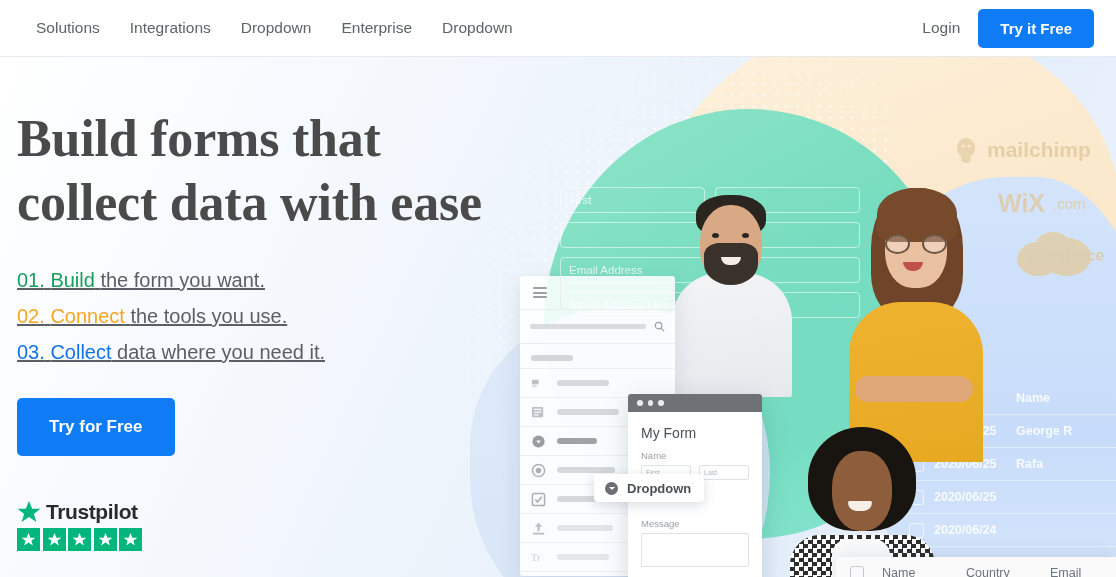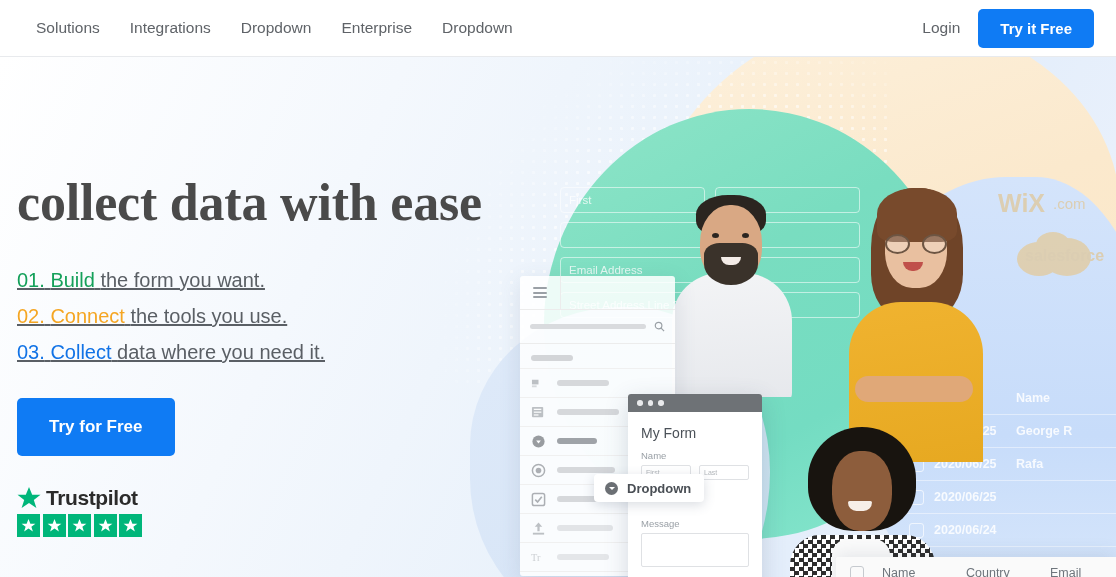--- a/index.html
+++ b/index.html
@@ -362,21 +362,21 @@
   .s-blue { color: #1273e6; }
   .cta-btn {
     margin-top: 28px;
     display: inline-block;
     background: #0f7bf4; color: #fff;
     font-size: 17px; font-weight: bold;
     padding: 0 32px; height: 58px; line-height: 58px;
     border: none; border-radius: 5px; cursor: pointer;
     font-family: "Liberation Sans", sans-serif;
   }
-  .trust { margin-top: 30px; }
+  .trust { margin-top: 44px; }
   .trust-top { display: flex; align-items: center; gap: 5px; }
   .trust-name { font-size: 21px; font-weight: bold; color: #2b2b2b; letter-spacing: -.4px; }
   .trust-stars { display: flex; gap: 2.5px; margin-top: 4px; }
   .tstar {
     width: 23px; height: 23px; background: #00b67a;
     display: flex; align-items: center; justify-content: center;
   }
   .tstar svg { width: 15px; height: 15px; }
 </style>
 </head>
@@ -410,20 +410,29 @@
     <div class="ghost-row">
       <div class="ghost-field">First</div>
       <div class="ghost-field">Last</div>
     </div>
     <div class="ghost-field"></div>
     <div class="ghost-field">Email Address</div>
     <div class="ghost-field">Street Address Line 2</div>
   </div>
 
 
+  <div class="brand-logo brand-mailchimp">
+    <svg width="24" height="26" viewBox="0 0 24 26">
+      <ellipse cx="11" cy="11" rx="9" ry="10" fill="#e2cda3"></ellipse>
+      <ellipse cx="11" cy="22" rx="5" ry="4" fill="#e2cda3"></ellipse>
+      <circle cx="8" cy="9" r="1.6" fill="#fbe9cd"></circle>
+      <circle cx="14" cy="9" r="1.6" fill="#fbe9cd"></circle>
+    </svg>
+    <span>mailchimp</span>
+  </div>
 
   <div class="brand-logo brand-wix">
     <span>WiX</span>
     <span class="wix-com">.com</span>
   </div>
 
   <div class="brand-logo brand-sf">
     <svg width="86" height="52" viewBox="0 0 86 52" style="position:absolute;left:-14px;top:-18px;">
       <ellipse cx="28" cy="30" rx="22" ry="17" fill="#e3ca9b"></ellipse>
       <ellipse cx="56" cy="28" rx="24" ry="19" fill="#e3ca9b"></ellipse>
@@ -597,21 +606,21 @@
       <div class="res-chk"></div>
       <span class="res-col">Name</span>
       <span class="res-col">Country</span>
       <span class="res-col">Email</span>
     </div>
 
   </div>
 
   <div class="copy">
     <h1 class="headline">
-      <br>
+      <span>Build forms that</span><br>
       <span>collect data with ease</span>
     </h1>
 
     <div class="steps">
       <div class="step">
         <b class="s-green">01.</b>
         <b class="s-green">Build</b>
         <span>the form you want.</span>
       </div>
       <div class="step">

